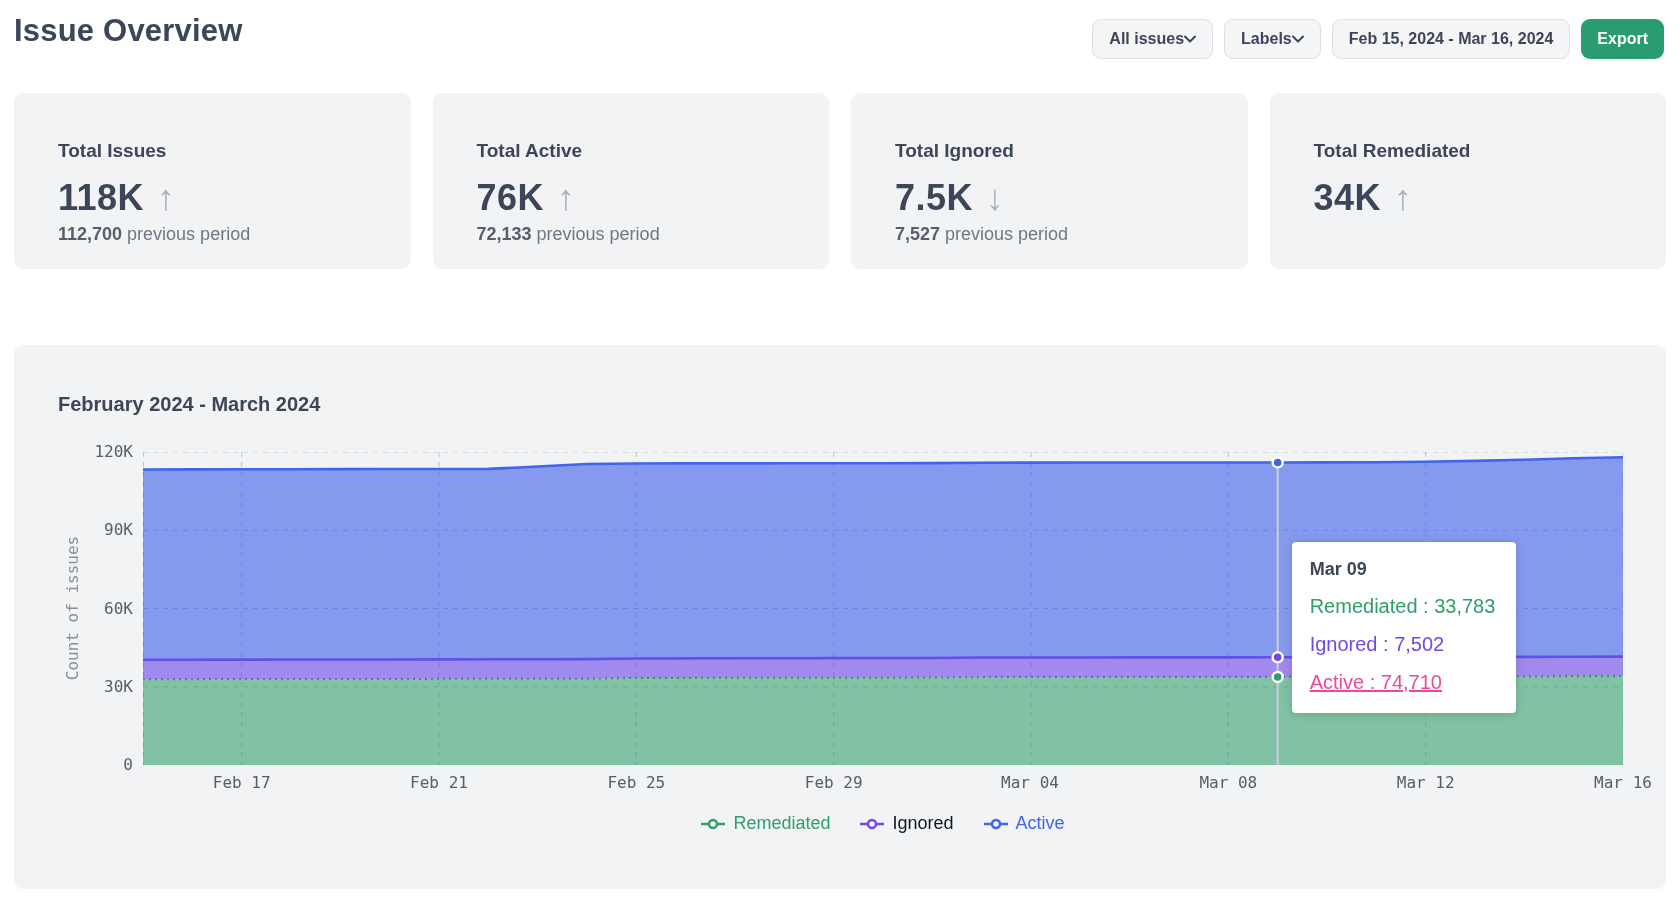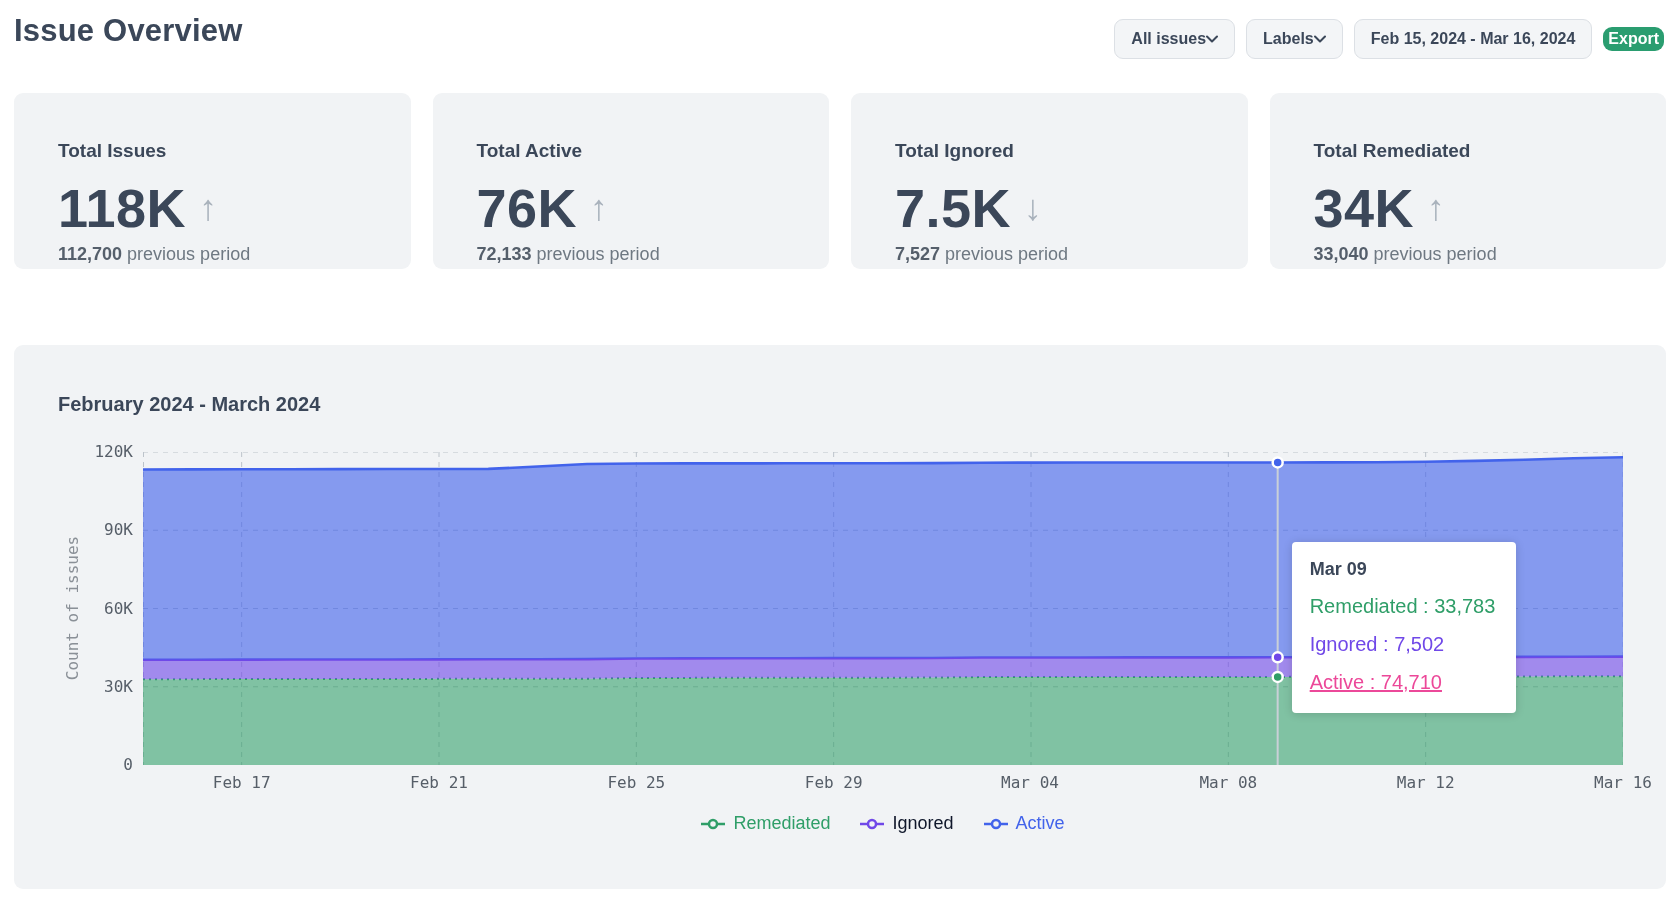--- a/index.html
+++ b/index.html
@@ -14,30 +14,30 @@
     font-size:31px; font-weight:700; color:#3b4759; letter-spacing:.2px;
   }
   .toolbar { position:absolute; right:16px; top:19px; display:flex; gap:11px; align-items:center; }
   .filter-btn {
     height:40px; padding:0 16px; display:flex; align-items:center; 
     background:#f3f5f7; border:1px solid #dce0e5; border-radius:9px;
     font-family:"Liberation Sans",sans-serif; font-size:16px; font-weight:600; color:#3b4759; cursor:pointer;
   }
   .chev { width:12px; height:8px; display:block; }
   .export-btn {
-    height:24px; padding:0 5px; border:none; border-radius:9px;
+    height:40px; padding:0 16px; border:none; border-radius:9px;
     color:#fff; font-size:16px; font-weight:600; cursor:pointer;
     font-family:"Liberation Sans",sans-serif;
   }
   
   .cards { position:absolute; left:14px; right:14px; top:93px; height:176px; display:flex; gap:22px; }
   .card { flex:1; background:#f1f3f5; border-radius:9px; padding:47px 20px 0 44px; }
   .card-title { font-size:19px; font-weight:700; color:#3b4759; }
   .card-value-row { margin-top:15px; display:flex; align-items:center; }
-  .card-value { font-size:54px; font-weight:700; color:#3b4759; letter-spacing:.5px;text-align:right; }
+  .card-value { font-size:36px; font-weight:700; color:#3b4759; letter-spacing:.5px;text-align:right; }
   .trend { font-size:36px; font-weight:600; color:#a9b2bc; margin-left:13px; line-height:1; }
   .card-prev { margin-top:5px; font-size:18px; }
   .prev-num { font-weight:700; color:#555f6b; }
   .prev-label { font-weight:400; color:#6e7882; margin-left:5px; }
   
   .chart-panel {
     position:absolute; left:14px; right:14px; top:345px; height:544px;
     background:#f1f3f5; border-radius:9px;
   }
   .chart-title { position:absolute; left:44px; top:48px; font-size:20px; font-weight:700; color:#3b4759; }
@@ -112,23 +112,20 @@
     </div>
     <div class="card-prev">
       <span class="prev-num">7,527</span><span class="prev-label">previous period</span>
     </div>
   </div>
   <div class="card">
     <div class="card-title">Total Remediated</div>
     <div class="card-value-row">
       <span class="card-value">34K</span>
       <span class="trend">↑</span>
-    </div>
-    <div class="card-prev">
-      <span class="prev-num">33,040</span><span class="prev-label">previous period</span>
     </div>
   </div>
 </div>
 
 <div class="chart-panel">
   <div class="chart-title">February 2024 - March 2024</div>
   <div class="y-axis-title mono">Count of issues</div>
   <svg id="plot" class="plot-svg" width="1480" height="313" viewBox="0 0 1480 313">
       <line x1="0" x2="1480" y1="234.75" y2="234.75" stroke="#bcc3ca" stroke-width="1" stroke-dasharray="5 5"></line>
       <line x1="0" x2="1480" y1="156.5" y2="156.5" stroke="#bcc3ca" stroke-width="1" stroke-dasharray="5 5"></line>

